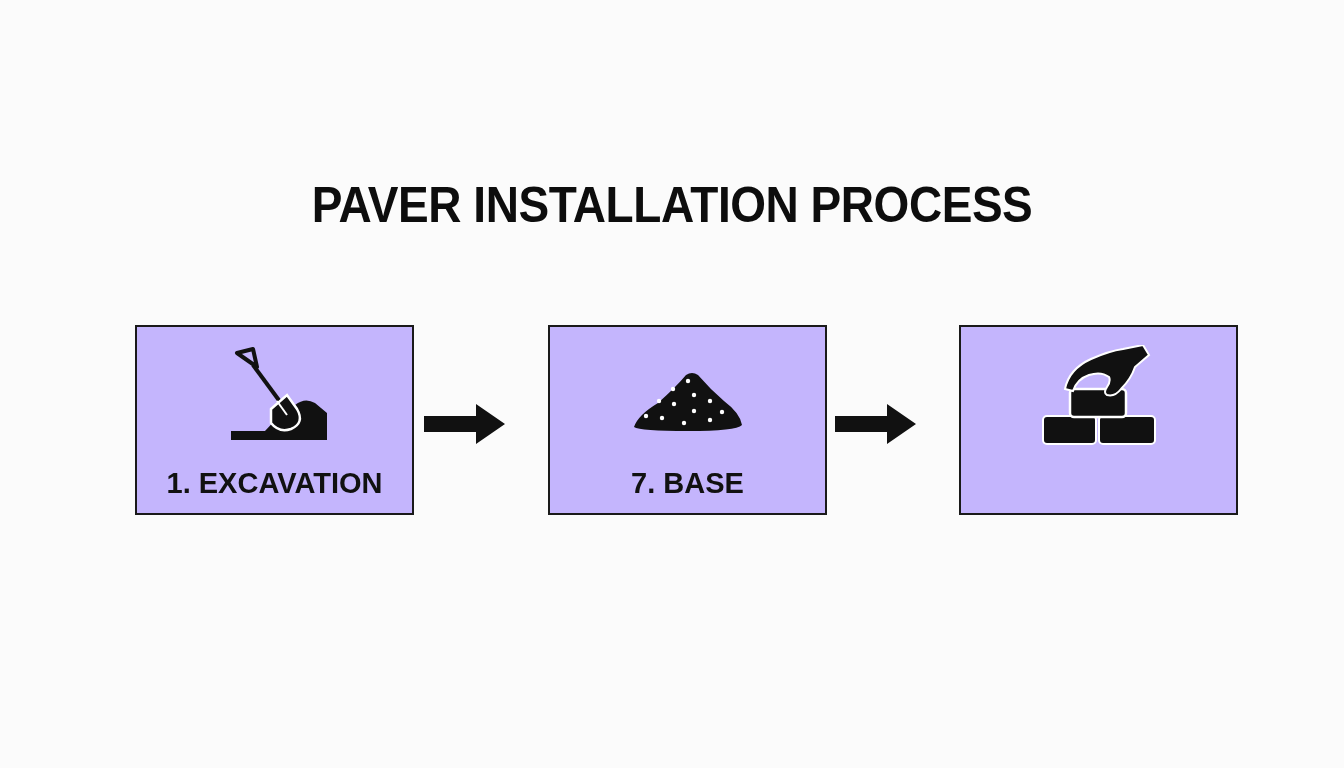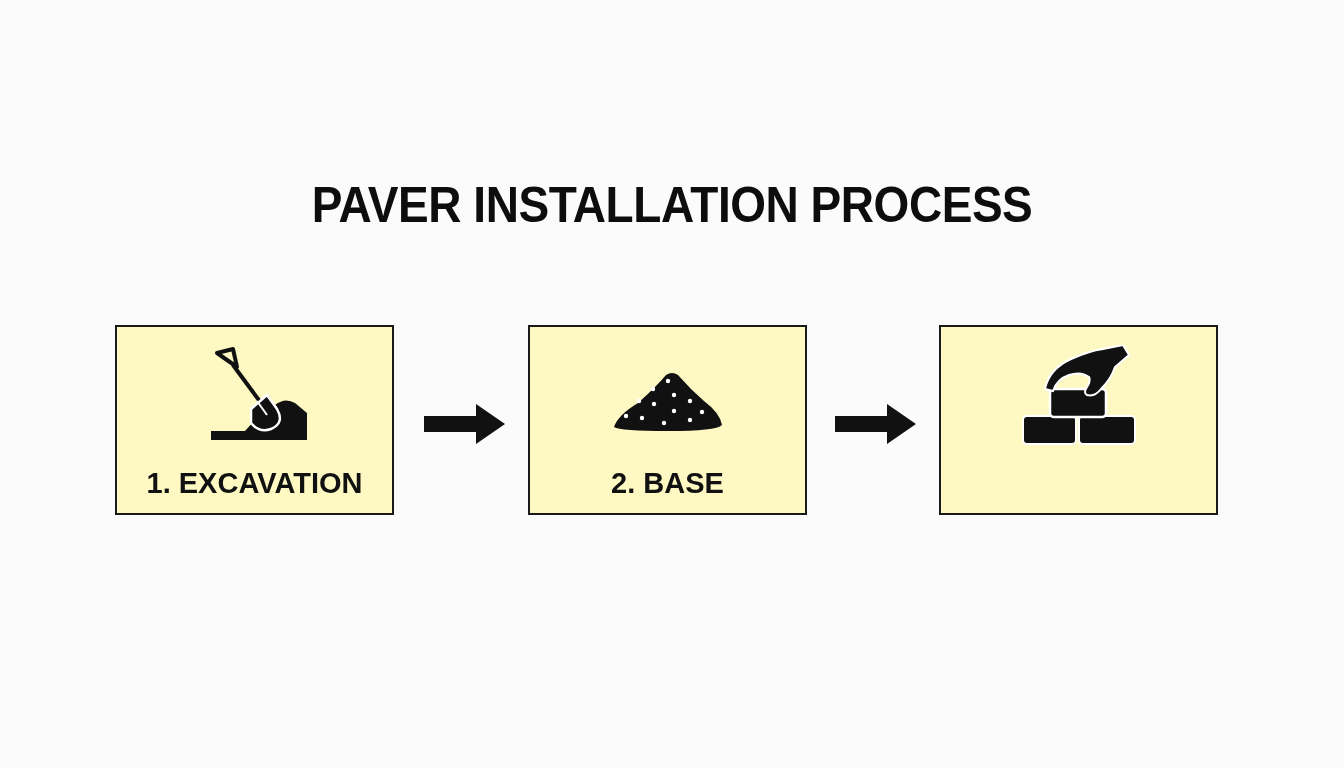--- a/index.html
+++ b/index.html
@@ -7,21 +7,21 @@
     width:1344px; height:768px; background:#fbfbfb; position:relative; overflow:hidden;
     font-family:"Liberation Sans", sans-serif; color:#111;
   }
   .title {
     position:absolute; left:0; width:1344px; top:176px; text-align:center;
     font-weight:bold; font-size:50px; letter-spacing:-0.5px; color:#0d0d0d;
     transform:scaleX(0.92); transform-origin:center;
   }
   .step {
     position:absolute; top:325px; width:279px; height:190px;
-    border:2px solid #1a1a1a; background:#fef9c3; box-sizing:border-box;
+    border:2px solid #1a1a1a; background:#c4b5fd; box-sizing:border-box;margin-left:20px;
   }
   .step .icon { position:absolute; left:0; right:0; top:18px; height:110px; }
   .step .icon svg { display:block; margin:0 auto; }
   .step .label {
     position:absolute; left:0; right:0; top:140px; text-align:center;
     font-weight:bold; font-size:29px; color:#111;
   }
   .arrow { position:absolute; top:402px; }
 </style>
 </head>
@@ -63,21 +63,21 @@
         <circle cx="82" cy="56" r="2.2"></circle>
         <circle cx="66" cy="66" r="2.2"></circle>
         <circle cx="94" cy="67" r="2.2"></circle>
         <circle cx="18" cy="71" r="2.2"></circle>
         <circle cx="34" cy="73" r="2.2"></circle>
         <circle cx="82" cy="75" r="2.2"></circle>
         <circle cx="56" cy="78" r="2.2"></circle>
       </g>
     </svg>
   </div>
-  <div class="label">2. BASE</div>
+  <div class="label">7. BASE</div>
 </div>
 
 <svg class="arrow" style="left:835px;" width="82" height="44" viewBox="0 0 82 44">
   <path d="M0 14 L52 14 L52 2 L81 22 L52 42 L52 30 L0 30 Z" fill="#111"></path>
 </svg>
 
 <div class="step" style="left:939px;">
   <div class="icon">
     <svg width="120" height="110" viewBox="0 0 120 110">
 

